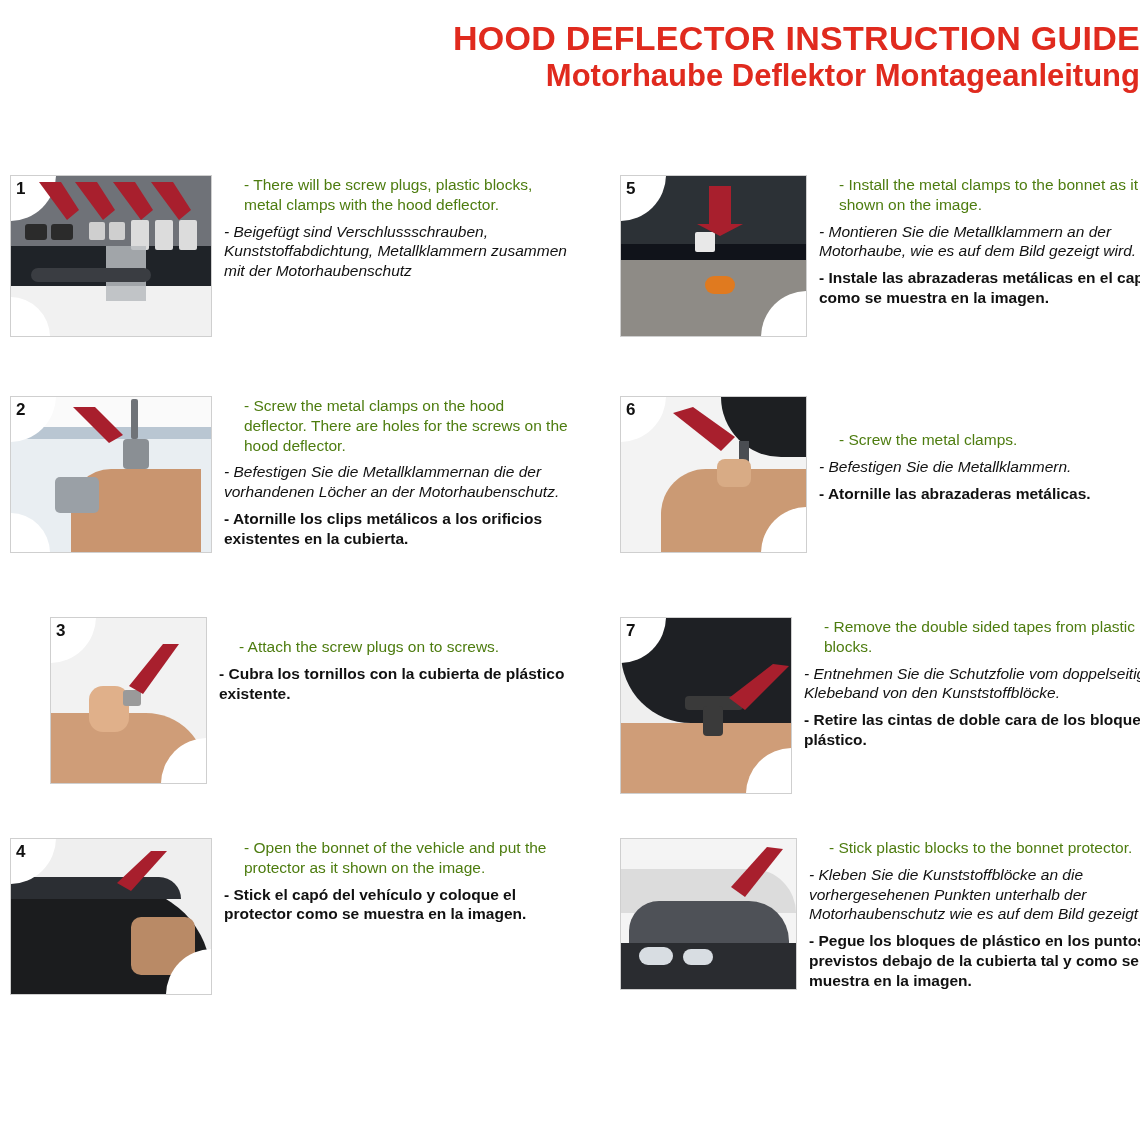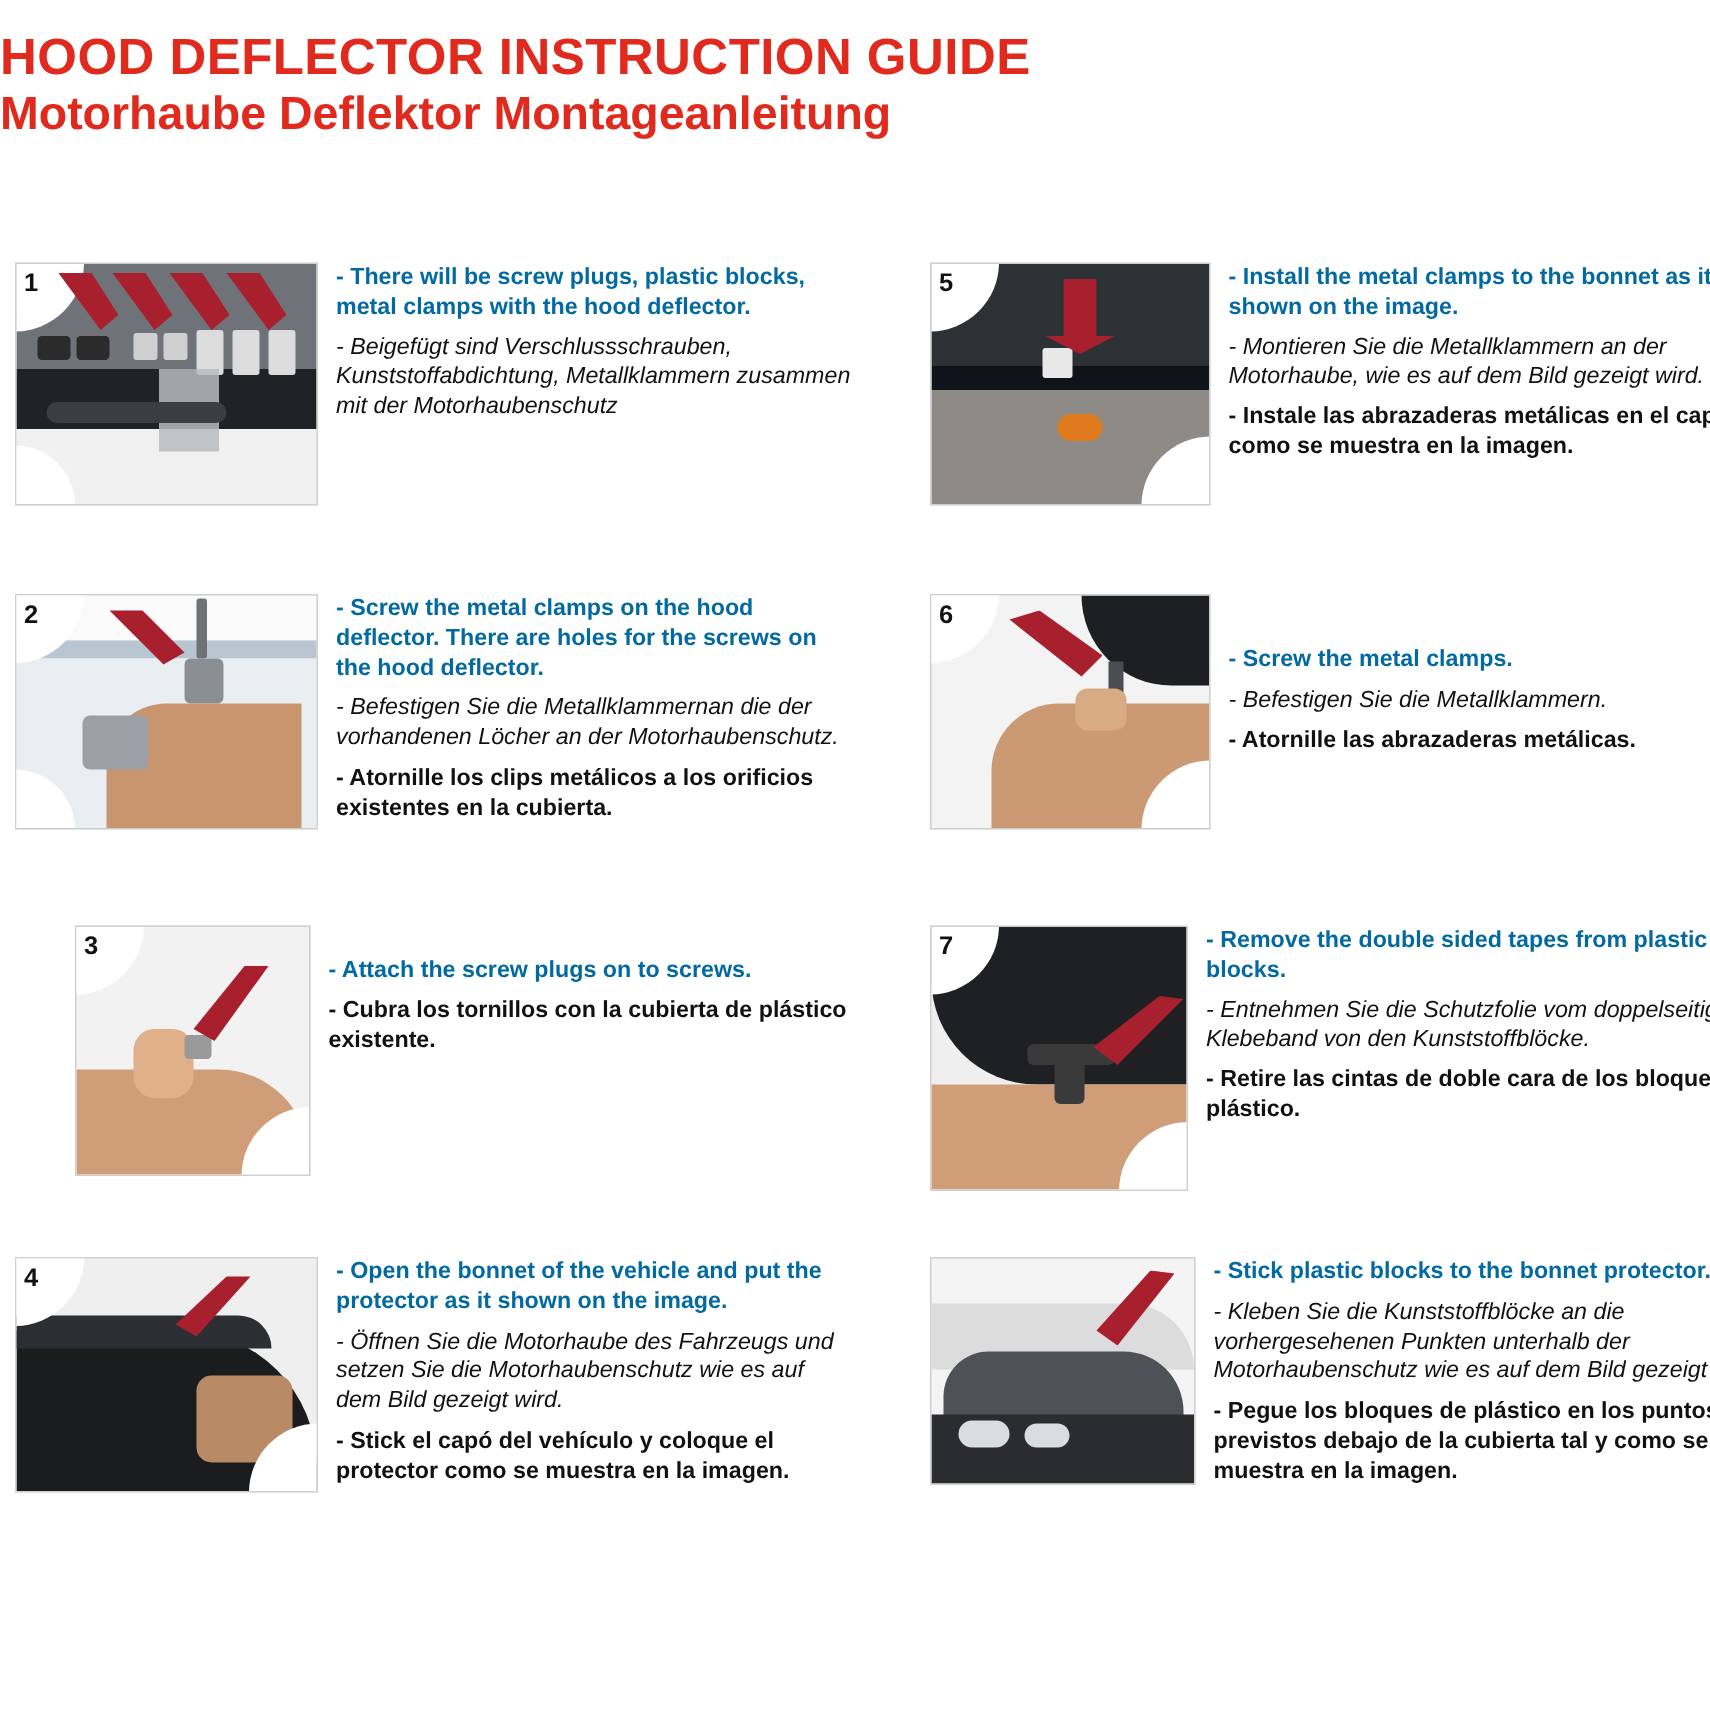--- a/index.html
+++ b/index.html
@@ -11,21 +11,21 @@
     width: 1140px;
     height: 1140px;
     font-family: "Liberation Sans", sans-serif;
     color: #111111;
     position: relative;
     overflow: hidden;
   }
 
   
   .header {
-    text-align: left;
+    text-align: right;
     padding-top: 18px;
   }
   .header .line1 {
     color: #e02a1e;
     font-size: 34px;
     font-weight: bold;
     letter-spacing: 0.3px;
     line-height: 1.18;
   }
   .header .line2 {
@@ -113,21 +113,21 @@
 
   .texts {
     padding-left: 12px;
     flex: 1 1 auto;
   }
   .t {
     font-size: 15.5px;
     line-height: 1.28;
     margin-bottom: 7px;
   }
-  .t.en { font-weight: bold; color: #0369a1; }
+  .t.en { font-weight: normal; color: #4d7c0f; margin-left: 20px; }
   .t.de { font-weight: normal; font-style: italic; color: #111; }
   .t.es { font-weight: bold; color: #111; }
   .band { position:absolute; }
 </style>
 </head>
 <body>
 
 <div class="header">
   <div class="line1">HOOD DEFLECTOR INSTRUCTION GUIDE</div>
   <div class="line2">Motorhaube Deflektor Montageanleitung</div>
@@ -226,21 +226,20 @@
           <div class="band" style="left:0;top:0;width:200px;height:155px;background:#efefef;"></div>
           <div class="band" style="left:0;top:48px;width:200px;height:107px;background:#1b1c1e;border-top-right-radius:90px;"></div>
           <div class="band" style="left:0;top:38px;width:170px;height:22px;background:#2b2e33;border-top-right-radius:60px;"></div>
           <div class="band" style="left:120px;top:78px;width:64px;height:58px;background:#b98a66;border-radius:10px;"></div>
           <svg class="arrow" style="left:100px;top:10px;" width="60" height="46" viewBox="0 0 60 46">
             <polygon fill="#a81f2d" points="56,2 40,2 6,34 20,42"></polygon>
           </svg>
         </div>
         <div class="texts">
           <div class="t en">- Open the bonnet of the vehicle  and put the protector as it shown on the image.</div>
-          <div class="t de">- Öffnen Sie die Motorhaube des Fahrzeugs und setzen Sie die Motorhaubenschutz wie es auf dem Bild gezeigt wird.</div>
           <div class="t es">- Stick el capó del vehículo y coloque el protector como se muestra en la imagen.</div>
         </div>
       </div>
     </div>
 
   </div>
 
   <div class="col col-right">
 
     <div class="step" style="height:205px;">

